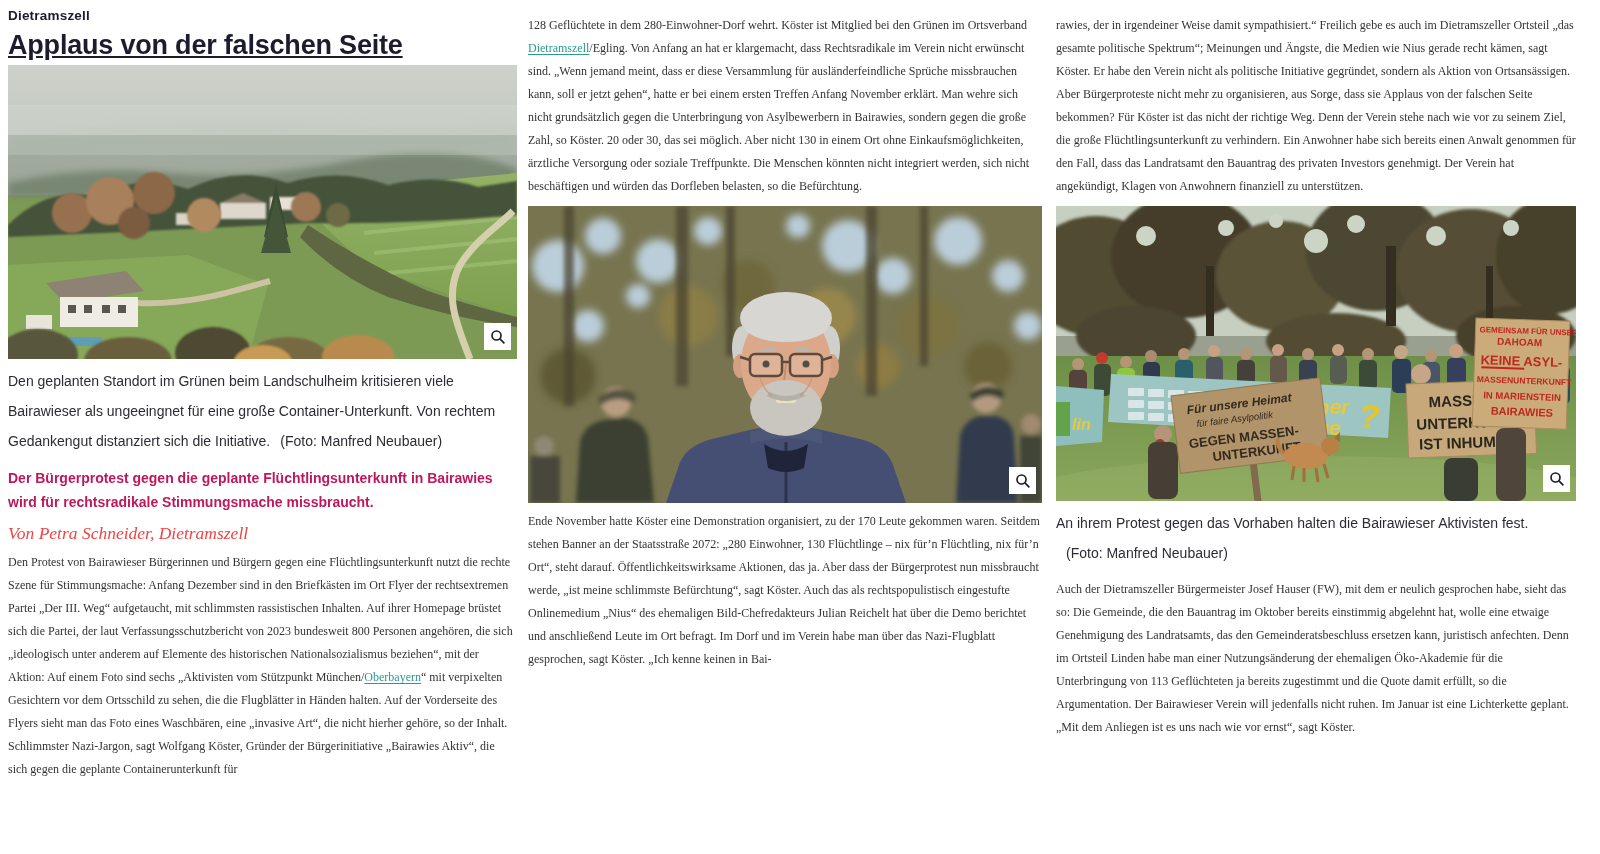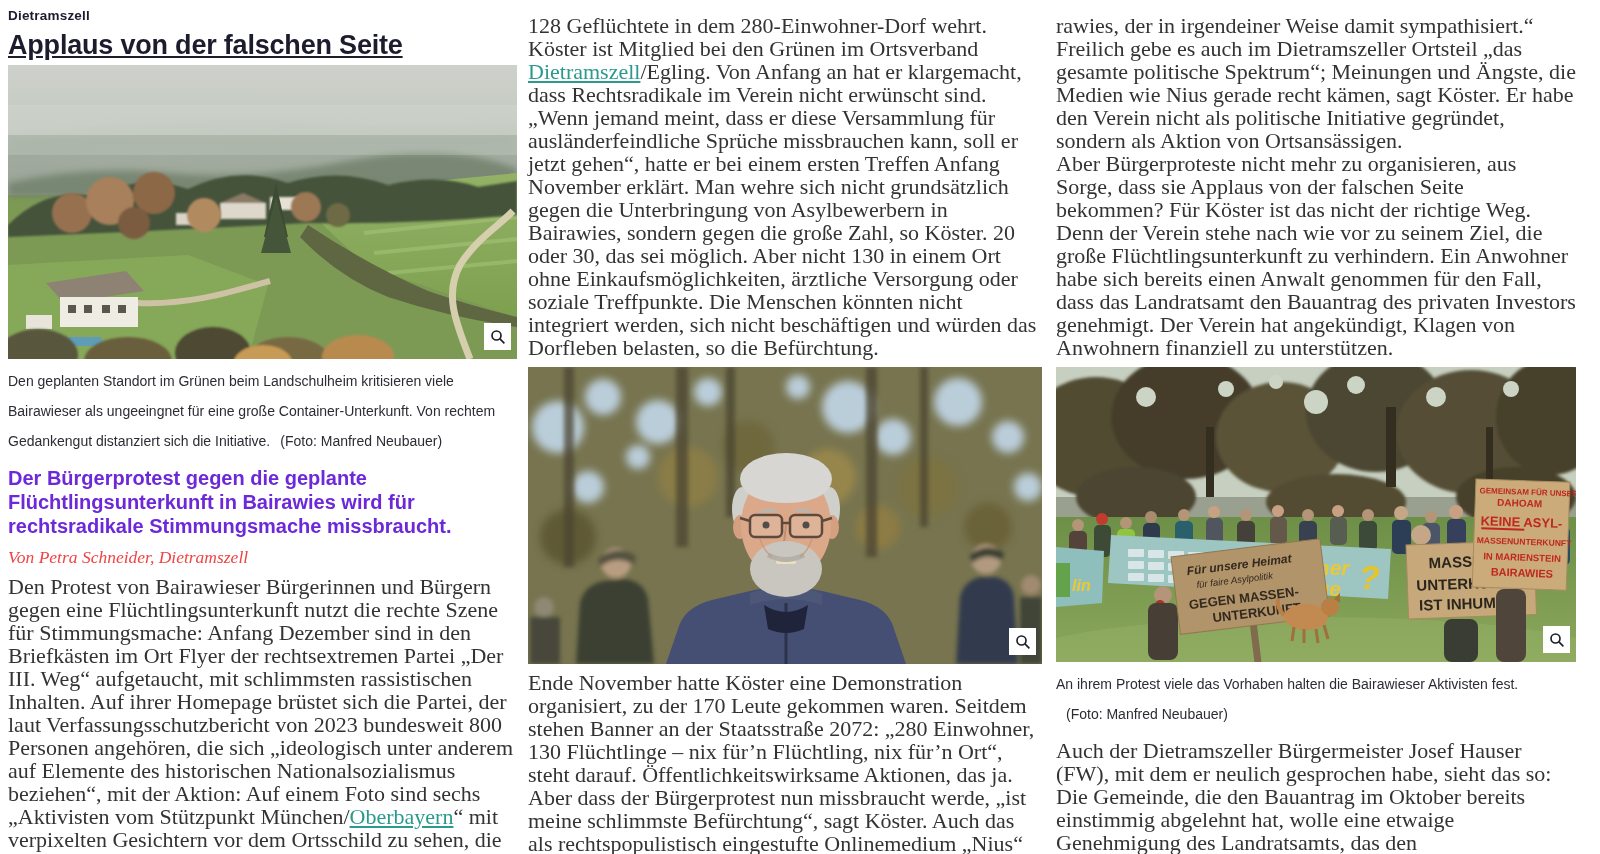--- a/index.html
+++ b/index.html
@@ -15,23 +15,23 @@
   .headline{font-size:27px;font-weight:bold;color:#1c1c2e;margin:7px 0 5px 0;line-height:1.12;letter-spacing:-.2px;text-decoration:underline;}
   .meta{font-size:13.5px;color:#68686d;margin-bottom:12px;}
   .meta .sep{margin:0 11px;color:#c3c3c8;}
   figure{margin:0;}
   .photo{position:relative;width:100%;overflow:hidden;background:#9aa08f;margin:2px 0 7px 0;}
   .photo svg{display:block;width:100%;height:100%;}
   .zoom-btn{position:absolute;right:6px;bottom:9px;width:27px;height:27px;background:#ffffff;border:none;padding:4px;cursor:pointer;display:flex;align-items:center;justify-content:center;}
   .zoom-btn svg{width:18px;height:18px;display:block;}
   .caption{font-size:14px;line-height:30px;color:#2c2c34;margin:0 0 10px 0;}
   .caption .credit{margin-left:10px;white-space:nowrap;}
-  .lede{font-size:20px;line-height:24px;font-weight:bold;color:#6d28d9;margin:2px 0 9px 0;}
+  .lede{font-size:14px;line-height:24px;font-weight:bold;color:#be185d;margin:2px 0 9px 0;}
   .byline{font-family:"Liberation Serif",serif;font-style:italic;font-size:17.5px;color:#ef4444;margin:0 0 7px 0;}
-  .bodytext{font-family:"Liberation Serif",serif;font-size:22px;line-height:23px;color:#333333;}
+  .bodytext{font-family:"Liberation Serif",serif;font-size:12px;line-height:23px;color:#333333;}
   .bodytext p{margin:0;}
   a.inline-link{color:#2a9a8d;text-decoration:underline;text-underline-offset:2px;}
   .banner-text{font-family:"Liberation Sans",sans-serif;font-weight:bold;font-style:italic;}
   .hand-text{font-family:"Liberation Sans",sans-serif;}
 </style>
 </head>
 <body>
 
 <section class="col" id="col1">
   <div class="kicker">Dietramszell</div>
@@ -421,19 +421,19 @@
       </g>
     </svg>
     <button class="zoom-btn" aria-label="Bild vergrößern">
       <svg viewBox="0 0 24 24">
         <circle cx="10" cy="10" r="6" fill="none" stroke="#1c1c28" stroke-width="2.2"></circle>
         <line x1="14.6" y1="14.6" x2="20.5" y2="20.5" stroke="#1c1c28" stroke-width="2.2"></line>
       </svg>
     </button>
   </figure>
   <figcaption class="caption">
-    <span>An ihrem Protest viele das Vorhaben halten die Bairawieser Aktivisten fest.</span><span class="credit">(Foto: Manfred Neubauer)</span>
+    <span>An ihrem Protest gegen das Vorhaben halten die Bairawieser Aktivisten fest.</span><span class="credit">(Foto: Manfred Neubauer)</span>
   </figcaption>
 
   <div class="bodytext">
       <p><span>Auch der Dietramszeller Bürgermeister Josef Hauser (FW), mit dem er neulich gesprochen habe, sieht das so: Die Gemeinde, die den Bauantrag im Oktober bereits einstimmig abgelehnt hat, wolle eine etwaige Genehmigung des Landratsamts, das den Gemeinderatsbeschluss ersetzen kann, juristisch anfechten. Denn im Ortsteil Linden habe man einer Nutzungsänderung der ehemaligen Öko-Akademie für die Unterbringung von 113 Geflüchteten ja bereits zugestimmt und die Quote damit erfüllt, so die Argumentation. Der Bairawieser Verein will jedenfalls nicht ruhen. Im Januar ist eine Lichterkette geplant. „Mit dem Anliegen ist es uns nach wie vor ernst“, sagt Köster.</span></p>
     </div>
 </section>
 
 </body></html>

